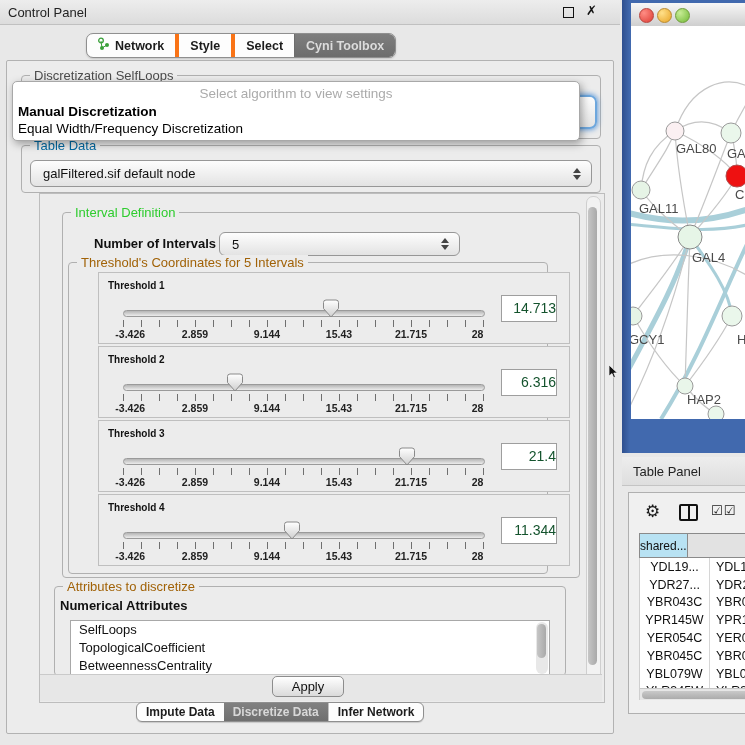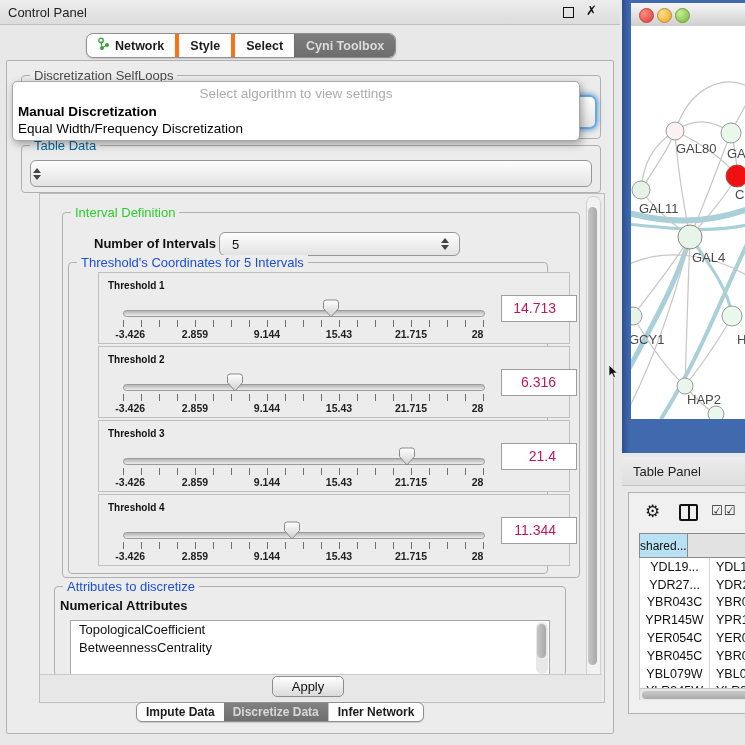--- a/index.html
+++ b/index.html
@@ -30,21 +30,21 @@
 
   
   .outer-panel{left:6px;top:60px;width:606px;height:672px;background:#ececec;
     border:1px solid #b2b2b2;border-radius:2px;}
 
   
   .group{border:1px solid #b0b0b0;border-radius:4px;}
   .group-label{position:absolute;top:-8px;left:8px;padding:0 4px;background:#ececec;font-size:13px;}
   .lbl-gray{color:#4c4c4c;}
   .lbl-green{color:#2ecc2e;}
-  .lbl-blue{color:#1d4ed8;}
+  .lbl-blue{color:#a16207;}
 
   
   .combo{background:linear-gradient(#fdfdfd,#e3e3e3);border:1px solid #979797;border-radius:6px;
     display:flex;align-items:center;font-size:13px;color:#111;}
   .combo .val{padding-left:12px;flex:1;}
   .stepper{width:12px;margin-right:8px;display:flex;flex-direction:column;align-items:center;gap:2px;}
   .tri-up{width:0;height:0;border-left:4px solid transparent;border-right:4px solid transparent;border-bottom:5px solid #444;}
   .tri-down{width:0;height:0;border-left:4px solid transparent;border-right:4px solid transparent;border-top:5px solid #444;}
 
   
@@ -73,21 +73,21 @@
   .tpanel{left:58px;width:470px;height:70px;background:#ececec;border:1px solid #bfbfbf;}
   .tlabel{position:absolute;left:9px;top:7px;font-size:10px;font-weight:bold;color:#111;}
   .track{position:absolute;left:24px;top:37px;width:360px;height:5px;border:1px solid #9a9a9a;border-radius:4px;
     background:linear-gradient(#b5b5b5,#ececec);}
   .thumb{position:absolute;top:26px;width:18px;height:19px;}
   .ticks{position:absolute;left:24px;top:47px;width:362px;height:7px;
     background:repeating-linear-gradient(to right,#6f6f6f 0px,#6f6f6f 1px,transparent 1px,transparent 18px);}
   .ticklabels{position:absolute;left:24px;top:55px;width:360px;height:12px;font-size:10.5px;font-weight:bold;color:#222;}
   .ticklabels span{position:absolute;transform:translateX(-50%);white-space:nowrap;}
   .valuebox{position:absolute;left:402px;top:22px;width:54px;height:25px;background:#fff;
-    border:1px solid #9e9e9e;font-size:14px;color:#be185d;text-align:right;line-height:25px;padding-right:20px;}
+    border:1px solid #9e9e9e;font-size:14px;color:#14532d;text-align:right;line-height:25px;padding-right:0;}
 
   
   .attr-list{background:#fff;border:1px solid #a8a8a8;overflow:hidden;}
   .attr-item{height:18px;line-height:18px;padding-left:8px;font-size:13px;color:#111;}
 
   
   .apply-strip{background:#e7e7e7;border-top:1px solid #cacaca;}
   .btn{background:linear-gradient(#ffffff,#dadada);border:1px solid #8d8d8d;border-radius:5px;
     font-size:13px;color:#111;text-align:center;}
 
@@ -177,20 +177,21 @@
 <div class="abs outer-panel">
 
   <div class="abs group" style="left:14px;top:14px;width:578px;height:62px;">
     <span class="group-label lbl-gray">Discretization SelfLoops</span>
   </div>
   <div class="abs combo-focus" style="left:474px;top:34px;"></div>
 
   <div class="abs group" style="left:14px;top:84px;width:578px;height:46px;">
     <span class="group-label lbl-gray" style="color:#0369a1">Table Data</span>
     <div class="combo" style="position:absolute;left:8px;top:14px;width:560px;height:25px;">
+      <span class="val">galFiltered.sif default node</span>
       <span class="stepper">
           <i class="tri-up"></i>
           <i class="tri-down"></i>
         </span>
     </div>
   </div>
 
   <div class="abs inner-panel">
 
     <div class="abs vscroll" style="left:546px;top:2px;width:13px;height:502px;">
@@ -292,20 +293,21 @@
           <span style="left:98.5%">28</span>
       </div>
       <div class="valuebox">11.344</div>
     </div>
 
     <div class="abs group" style="left:14px;top:392px;width:510px;height:88px;">
       <span class="group-label lbl-blue">Attributes to discretize</span>
     </div>
     <div class="abs" style="left:20px;top:404px;font-size:13px;font-weight:bold;color:#111;">Numerical Attributes</div>
     <div class="abs attr-list" style="left:30px;top:426px;width:478px;height:54px;">
+      <div class="attr-item">SelfLoops</div>
       <div class="attr-item">TopologicalCoefficient</div>
       <div class="attr-item">BetweennessCentrality</div>
       <div class="abs vscroll" style="right:1px;top:1px;width:12px;height:52px;border:none;background:#e8e8e8;">
         <div class="vthumb" style="top:2px;height:34px;"></div>
       </div>
     </div>
 
     <div class="abs apply-strip" style="left:0;top:480px;width:562px;height:26px;">
       <div class="btn abs" style="left:232px;top:1px;width:70px;height:19px;line-height:19px;">Apply</div>
     </div>

